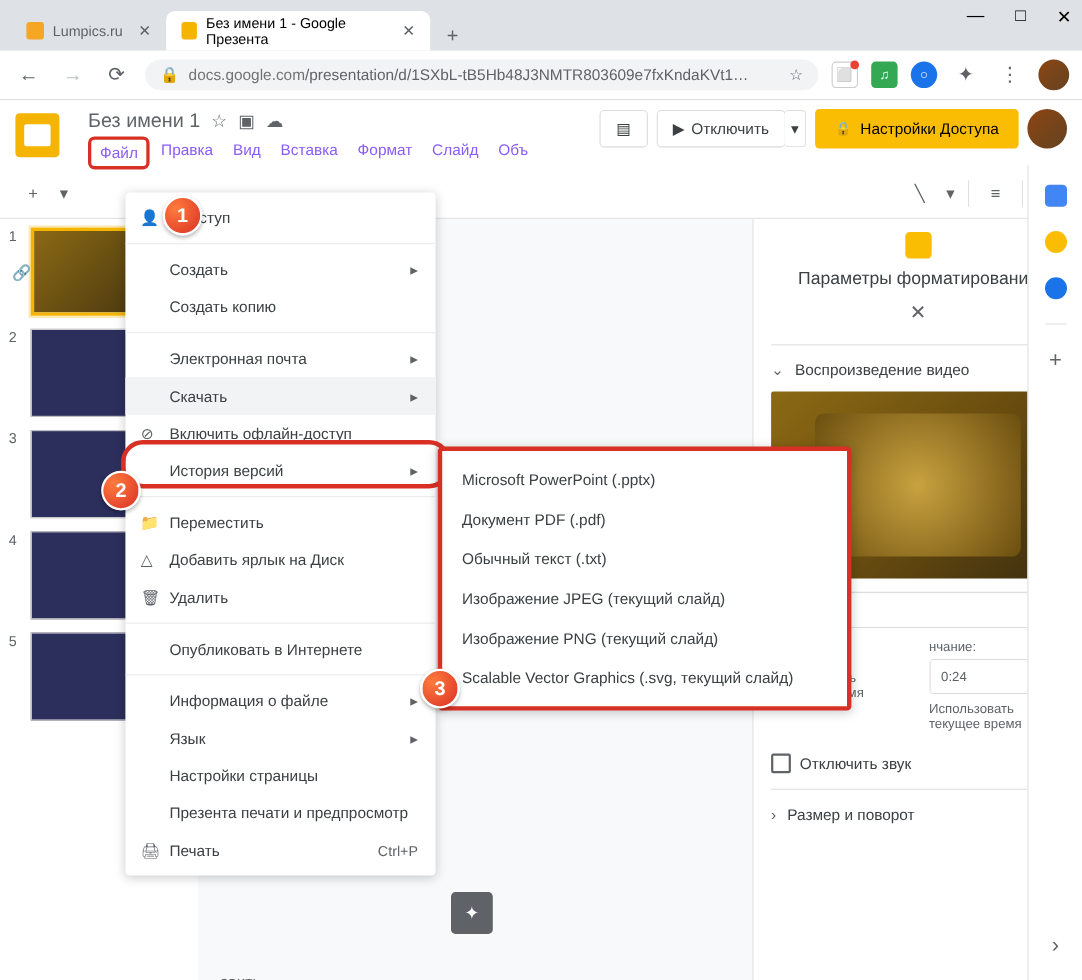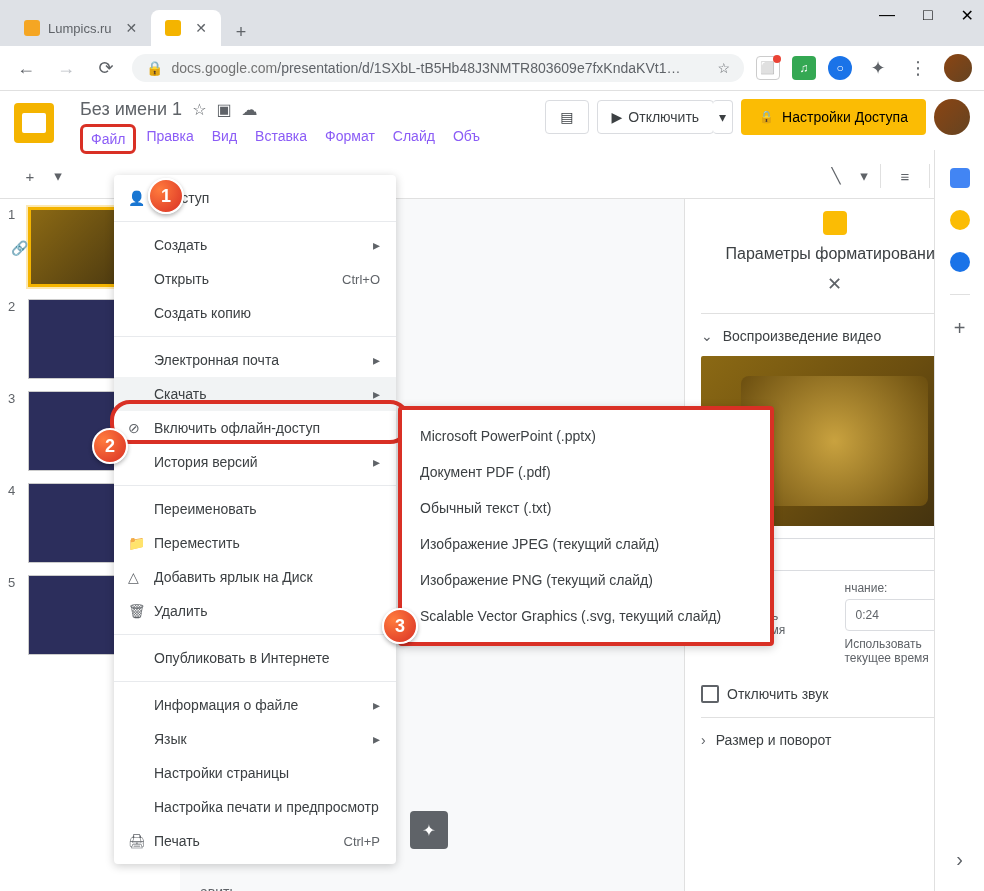--- a/index.html
+++ b/index.html
@@ -127,20 +127,21 @@
 </div>
 
 <div class="tab-strip">
   <div class="tab inactive">
     <div class="favicon fav-lumpics"></div>
     <span>Lumpics.ru</span>
     <span class="tab-close">✕</span>
   </div>
   <div class="tab active">
     <div class="favicon fav-slides"></div>
+    <span>Без имени 1 - Google Презента</span>
     <span class="tab-close">✕</span>
   </div>
   <div class="new-tab">+</div>
 </div>
 
 <div class="addr-bar">
   <div class="nav-btn">←</div>
   <div class="nav-btn disabled">→</div>
   <div class="nav-btn">⟳</div>
   <div class="url-box">
@@ -294,24 +295,20 @@
   <div class="dd-item">
       <span class="ico">👤</span>
       <span>ь доступ</span>
     </div>
   <div class="dd-sep"></div>
   <div class="dd-item">
       <span>Создать</span>
       <span class="arrow">▸</span>
     </div>
   <div class="dd-item">
-      <span>Открыть</span>
-      <span class="kbd">Ctrl+O</span>
-    </div>
-  <div class="dd-item">
       <span>Создать копию</span>
     </div>
   <div class="dd-sep"></div>
   <div class="dd-item">
       <span>Электронная почта</span>
       <span class="arrow">▸</span>
     </div>
   <div class="dd-item hl-row">
       <span>Скачать</span>
       <span class="arrow">▸</span>
@@ -319,23 +316,20 @@
   <div class="dd-item">
       <span class="ico">⊘</span>
       <span>Включить офлайн-доступ</span>
     </div>
   <div class="dd-item">
       <span>История версий</span>
       <span class="arrow">▸</span>
     </div>
   <div class="dd-sep"></div>
   <div class="dd-item">
-      <span>Переименовать</span>
-    </div>
-  <div class="dd-item">
       <span class="ico">📁</span>
       <span>Переместить</span>
     </div>
   <div class="dd-item">
       <span class="ico">△</span>
       <span>Добавить ярлык на Диск</span>
     </div>
   <div class="dd-item">
       <span class="ico">🗑</span>
       <span>Удалить</span>
@@ -350,21 +344,21 @@
       <span class="arrow">▸</span>
     </div>
   <div class="dd-item">
       <span>Язык</span>
       <span class="arrow">▸</span>
     </div>
   <div class="dd-item">
       <span>Настройки страницы</span>
     </div>
   <div class="dd-item">
-      <span>Настройка печати и предпросмотр</span>
+      <span>Презента печати и предпросмотр</span>
     </div>
   <div class="dd-item">
       <span class="ico">🖨</span>
       <span>Печать</span>
       <span class="kbd">Ctrl+P</span>
     </div>
 </div>
 
 <div class="hl-download"></div>
 

